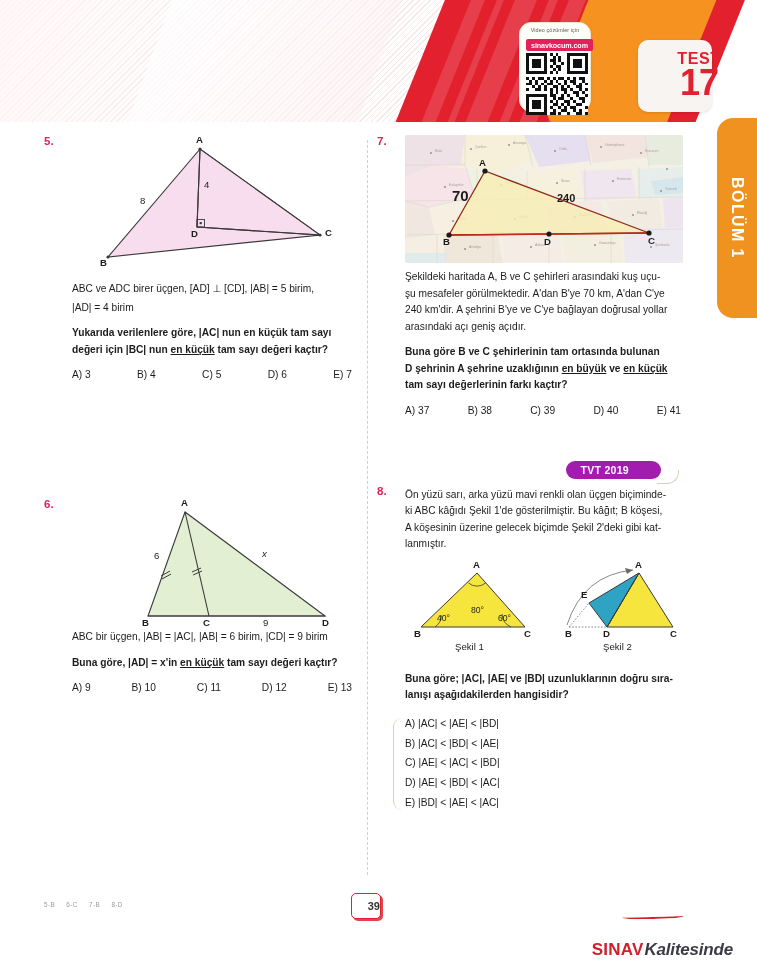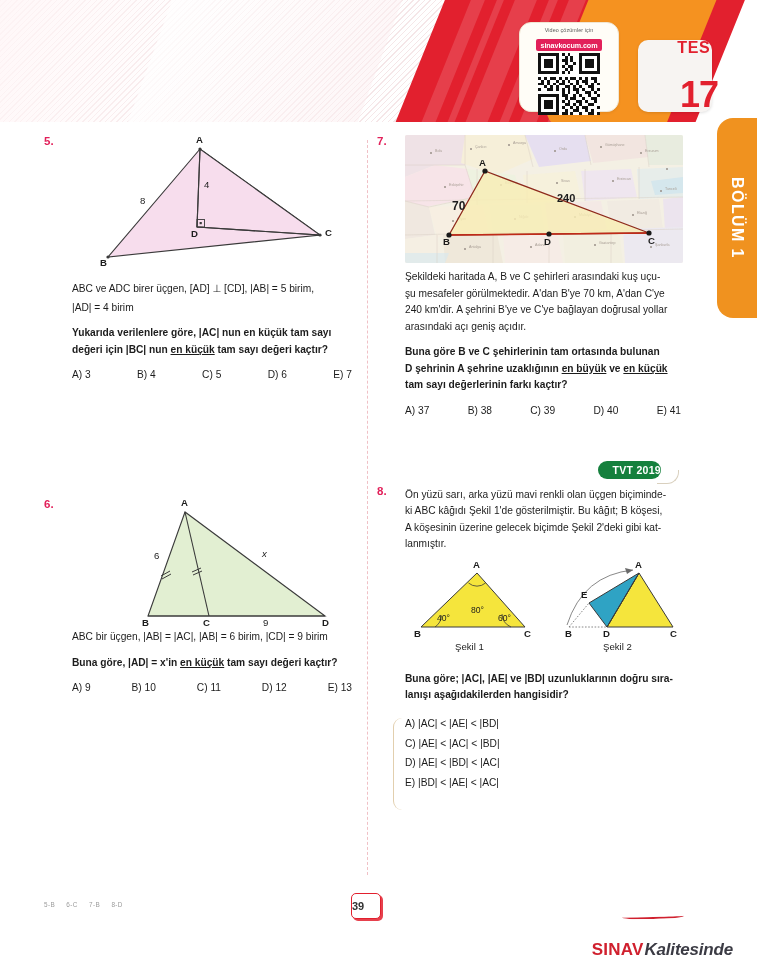--- a/index.html
+++ b/index.html
@@ -58,21 +58,21 @@
   .orange-swoosh{
     position:absolute; right:62px; top:-22px; width:128px; height:150px;
     background:#f59220;
     transform:skewX(-22deg);
     border-bottom-left-radius:30px;
     border-bottom-right-radius:6px;
   }
 
   .qr-card{
     position:absolute; left:519px; top:22px;
-    width:100px; height:90px;
+    width:72px; height:90px;
     background:#fffdf7;
     border:1px solid #f0e6d2;
     border-radius:12px;
     box-shadow:0 1px 3px rgba(0,0,0,.07);
     padding:5px 6px 4px;
     text-align:center;
     z-index:6;
   }
   .qr-caption{ font-size:5.4px; color:#5a5a5a; letter-spacing:.1px; line-height:1.1; }
   .qr-url{
@@ -84,21 +84,21 @@
   }
   .qr-img{ width:62px; height:62px; margin:0 auto; display:block; }
 
   .test-badge{
     position:absolute; left:638px; top:40px;
     width:74px; height:72px;
     background:#f7f4f2;
     border-radius:10px;
     z-index:7;
     display:flex; flex-direction:column;
-    align-items:center; justify-content:space-between;
+    align-items:center; justify-content:center;
     box-shadow:0 1px 3px rgba(0,0,0,.12);
     padding-left:48px;
   }
   .test-word{
     color:#e2202e; font-weight:bold; font-size:16px;
     letter-spacing:.6px; line-height:1;
   }
   .test-num{
     color:#e2202e; font-weight:bold; font-size:36px;
     line-height:.95; letter-spacing:-1px; margin-top:-1px;
@@ -161,23 +161,23 @@
     white-space:nowrap;
   }
   .lbl.b{ font-weight:bold; }
   .lbl.i{ font-style:italic; }
   .lbl.sm{ font-size:8.6px; }
 
   
   .tvt-wrap{ position:relative; height:20px; margin-bottom:6px; }
   .tvt{
     position:absolute; right:22px; top:0;
-    background:#15803d; color:#fff;
+    background:#a21caf; color:#fff;
     font-weight:bold; font-size:10.5px;
-    padding:3px 0 3px 14px;
+    padding:3px 32px 3px 14px;
     border-radius:11px;
     letter-spacing:.3px;
   }
   .tvt-tail{
     position:absolute; right:4px; top:9px;
     width:22px; height:14px;
     border-right:1.2px solid #d9d0be;
     border-bottom:1.2px solid #d9d0be;
     border-bottom-right-radius:12px;
   }
@@ -196,21 +196,21 @@
     font-size:6.4px; color:#9b9b9b; letter-spacing:.4px;
   }
   .answer-key span{ margin-right:9px; }
 
   .page-box{
     position:absolute; left:351px; top:893px;
     width:30px; height:26px;
     background:#fff;
     border:1.4px solid #e2202e;
     border-radius:5px;
-    display:flex; align-items:center; justify-content:flex-start;
+    display:flex; align-items:center; justify-content:flex-end;
     font-size:11px; font-weight:bold; color:#333;
     box-shadow:2px 2px 0 rgba(226,32,46,.85);
   }
 
   .logo{
     position:absolute; right:24px; top:893px;
     display:flex; align-items:baseline;
   }
   .logo-1{ color:#d0202e; font-weight:bold; font-size:17px; letter-spacing:.2px;margin-top:47px; }
   .logo-2{
@@ -557,21 +557,21 @@
             <circle cx="80" cy="36" r="2.6" fill="#1a1a1a"></circle>
             <circle cx="44" cy="100" r="2.6" fill="#1a1a1a"></circle>
             <circle cx="244" cy="98" r="2.6" fill="#1a1a1a"></circle>
             <circle cx="144" cy="99" r="2.6" fill="#1a1a1a"></circle>
           </g>
         </svg>
         <div class="lbl b" style="left:74px;  top:22px;">A</div>
         <div class="lbl b" style="left:38px;  top:101px;">B</div>
         <div class="lbl b" style="left:243px; top:100px;">C</div>
         <div class="lbl b" style="left:139px; top:101px;">D</div>
-        <div class="lbl b" style="left:47px;  top:64px; font-size:12px;">70</div>
+        <div class="lbl b" style="left:47px;  top:52px; font-size:15px;">70</div>
         <div class="lbl b" style="left:152px; top:57px; font-size:11px;">240</div>
       </div>
 
       <div class="stmt">Şekildeki haritada A, B ve C şehirleri arasındaki kuş uçu-</div>
       <div class="stmt" style="margin-top:0;">şu mesafeler görülmektedir. A'dan B'ye 70 km, A'dan C'ye</div>
       <div class="stmt" style="margin-top:0;">240 km'dir. A şehrini B'ye ve C'ye bağlayan doğrusal yollar</div>
       <div class="stmt" style="margin-top:0;">arasındaki açı geniş açıdır.</div>
 
       <div class="stmt bold">
         <span>Buna göre B ve C şehirlerinin tam ortasında bulunan</span><br>
@@ -636,20 +636,21 @@
       </div>
 
       <div class="stmt bold" style="margin-top:14px;">
         <span>Buna göre; |AC|, |AE| ve |BD| uzunluklarının doğru sıra-</span><br>
         <span>lanışı aşağıdakilerden hangisidir?</span>
       </div>
 
       <div class="opts-v" style="position:relative;">
         <div class="opt-brace"></div>
         <div>A) |AC| &lt; |AE| &lt; |BD|</div>
+        <div>B) |AC| &lt; |BD| &lt; |AE|</div>
         <div>C) |AE| &lt; |AC| &lt; |BD|</div>
         <div>D) |AE| &lt; |BD| &lt; |AC|</div>
         <div>E) |BD| &lt; |AE| &lt; |AC|</div>
       </div>
     </div>
   </div>
 </div>
 
 <div class="answer-key">
   <span>5-B</span>

